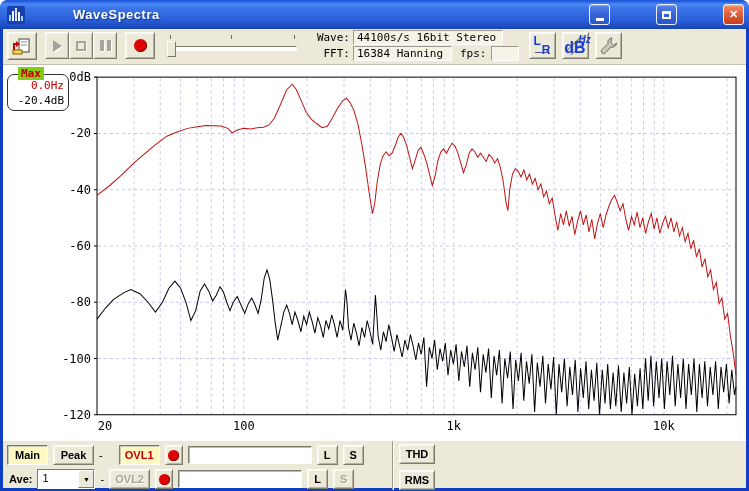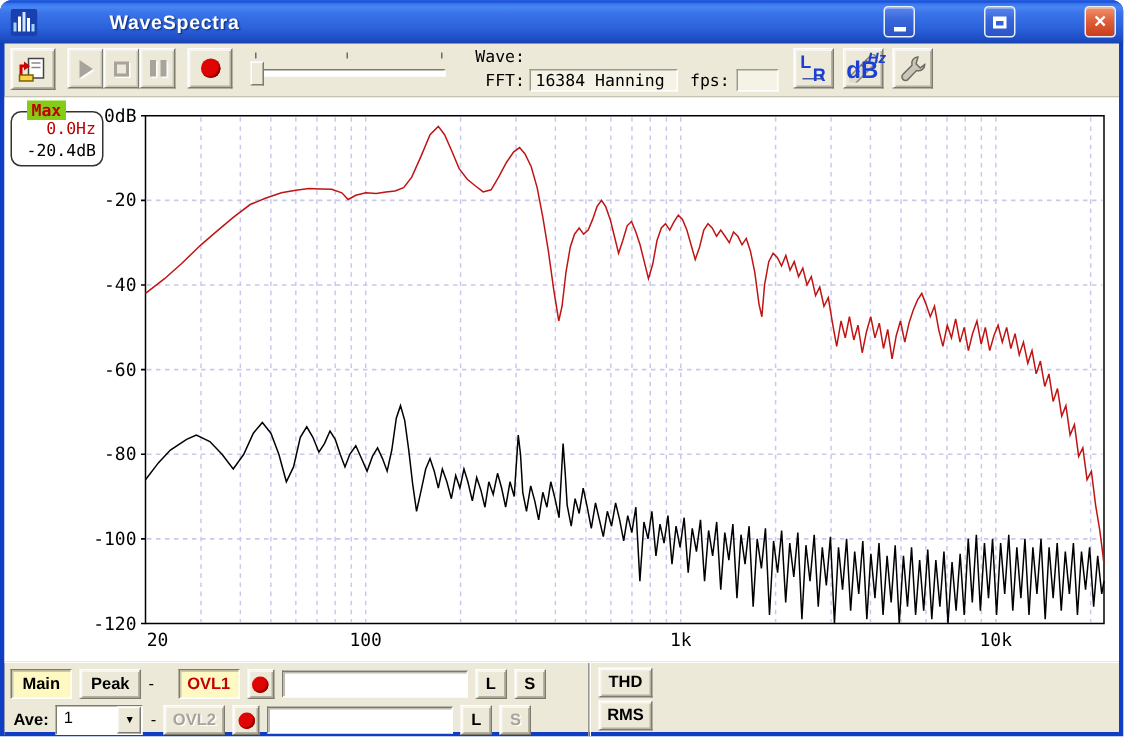--- a/index.html
+++ b/index.html
@@ -97,21 +97,21 @@
   .ovlfield { width:124px; height:18px; background:#fff; border:1px solid;
     border-color:#7d7a6e #fff #fff #7d7a6e; box-shadow:inset 1px 1px 0 #bdbaae;
     font-size:11px; padding:0 3px; font-family:"DejaVu Sans Mono", monospace; }
   .avelabel { font-weight:bold; padding-left:2px; }
   .combo { display:flex; width:58px; height:20px; border:1px solid;
     border-color:#7d7a6e #fff #fff #7d7a6e; background:#fff; }
   .combo .val { flex:1; padding:2px 0 0 4px; font-size:11px; }
   .combo .drop { width:16px; background:#ece9d8; border:1px solid;
     border-color:#fff #7d7a6e #7d7a6e #fff; display:flex; align-items:center;
     justify-content:center; font-size:7px; color:#000; }
-  .bb-right { padding:3px 0 0 6px; display:flex; flex-direction:column; gap:2px; }
+  .bb-right { padding:3px 0 0 6px; display:flex; flex-direction:column; gap:2px;justify-content:space-between; }
   .w34 { width:36px; }
   .dash { color:#000; }
 </style>
 </head>
 <body>
 
 <div class="window">
 
   <div class="titlebar">
     <svg class="app-icon" viewBox="0 0 18 18">
@@ -167,20 +167,21 @@
       <div class="slider">
         <span class="tick" style="left:3px"></span>
         <span class="tick" style="left:64px"></span>
         <span class="tick" style="left:127px"></span>
         <div class="groove"></div>
         <div class="thumb"></div>
       </div>
       <div class="infoblock">
         <div class="inforow">
           <span class="inflabel">Wave:</span>
+          <span class="infield f-wave">44100s/s 16bit Stereo</span>
         </div>
         <div class="inforow">
           <span class="inflabel">FFT:</span>
           <span class="infield f-fft">16384 Hanning</span>
           <span class="fpslabel">fps:</span>
           <span class="infield f-fps"></span>
         </div>
       </div>
       <div class="sqbtns">
         <div class="tbtn sqbtn">

